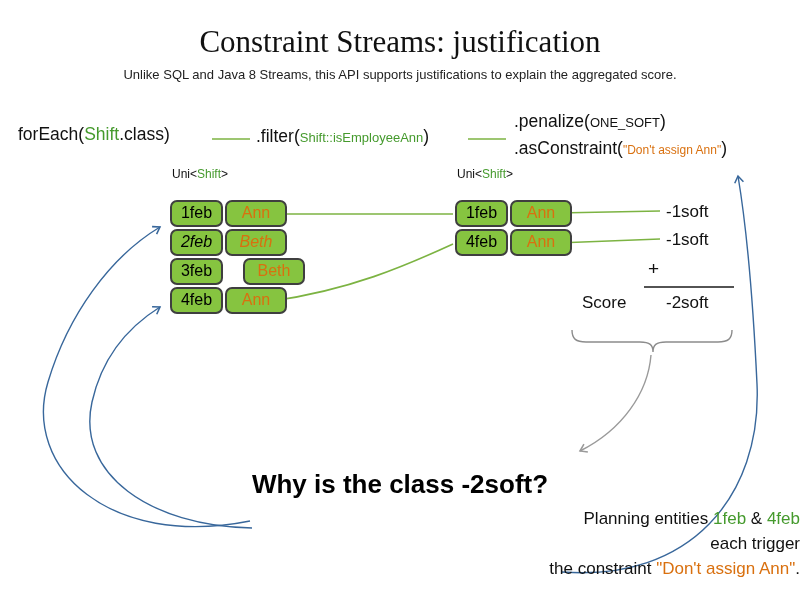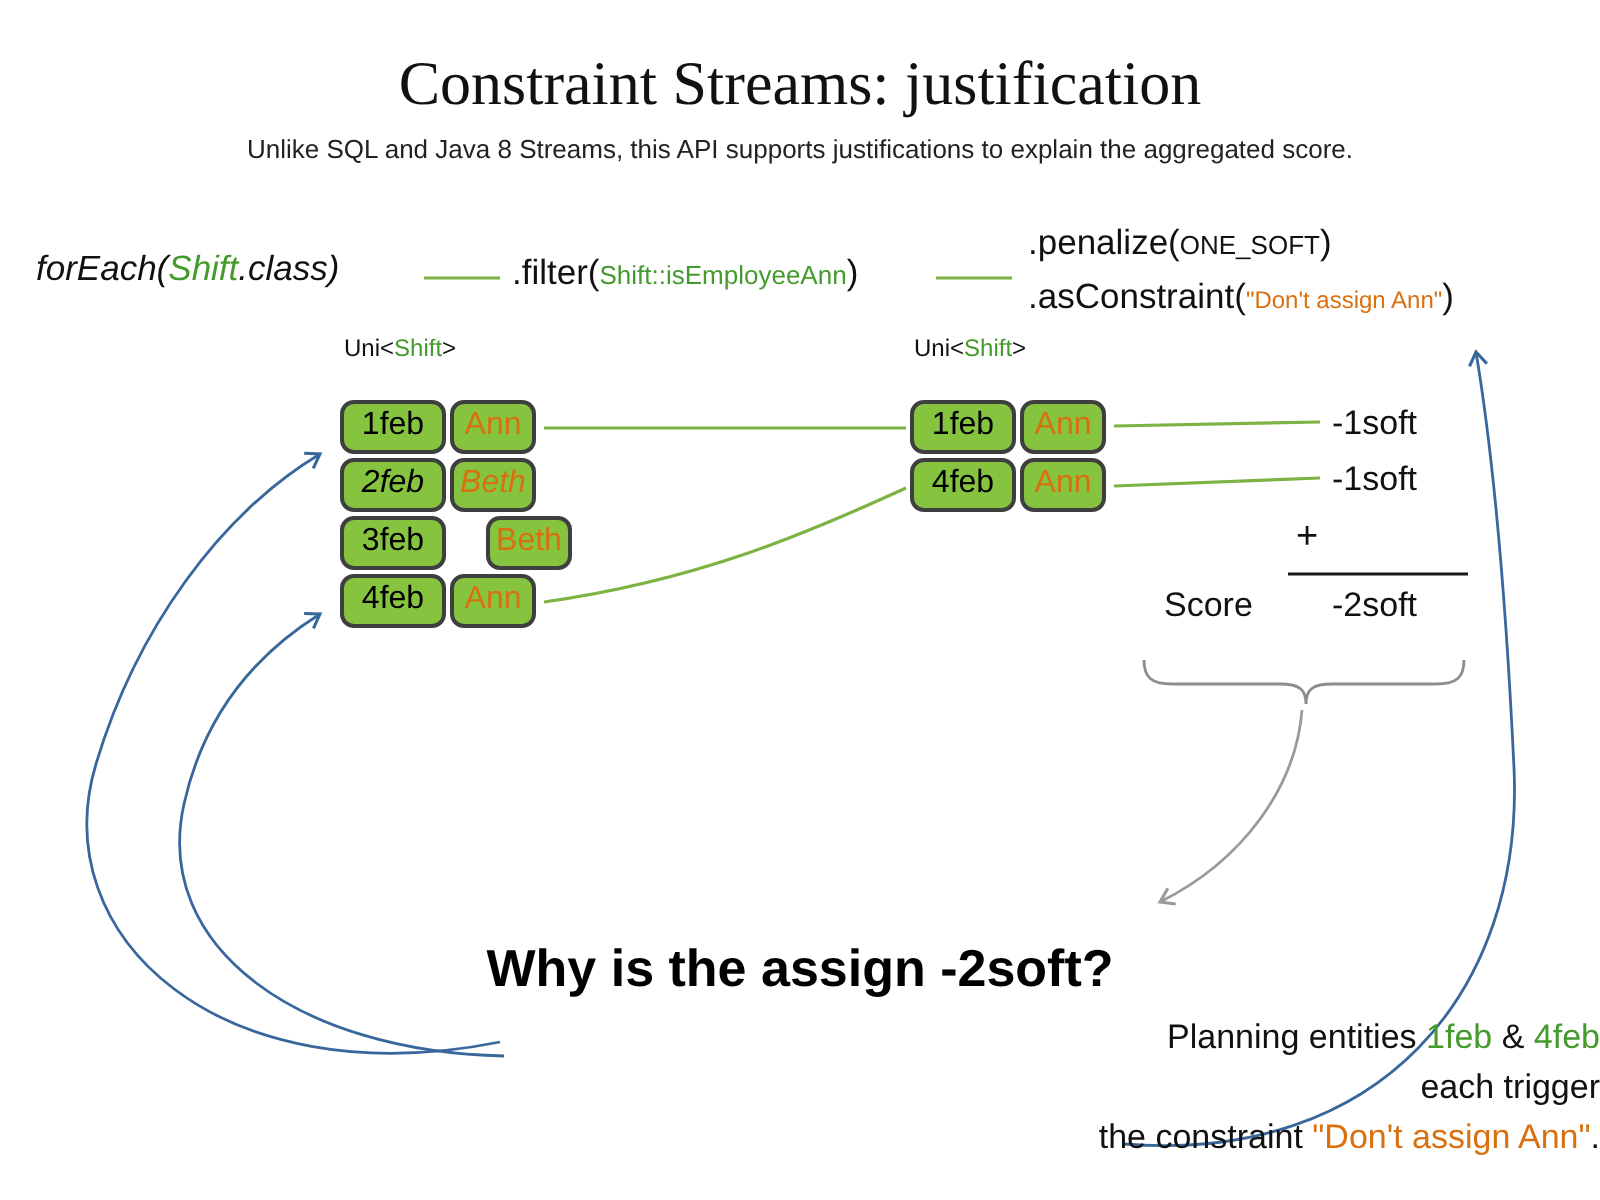--- a/index.html
+++ b/index.html
@@ -14,21 +14,21 @@
               font-size:13px; color:#222; }
   .code { font-size:17.5px; color:#111; }
   .code .small { font-size:13px; }
   .code .tiny { font-size:12px; }
   .green { color:#459a2d; }
   .orange { color:#d9700f; }
   .row { position:absolute; display:flex; gap:2px; }
   .cell { height:27px; line-height:22px; border:2px solid #3f3f3f; border-radius:7px;
           background:#86c440; text-align:center; font-size:16px; }
   .cell.date { width:53px; color:#000; }
-  .cell.name { width:43px; color:#d9700f;text-align:center; }
+  .cell.name { width:62px; color:#d9700f;text-align:center; }
   .uni { font-size:12px; color:#111; }
   .scoretext { font-size:17px; color:#111; }
   .plus { font-size:19px; color:#111; }
   .heading { position:absolute; top:469px; left:0; width:100%; text-align:center;
              font-size:26px; font-weight:bold; color:#000; }
   .expl { position:absolute; left:0; width:100%; text-align:right; font-size:17px; color:#111; }
 </style>
 </head>
 <body>
 
@@ -55,21 +55,21 @@
     <path d="M572,330 C572,339 576,342 586,342 L640,342 C650,342 653,345 653,352 C653,345 656,342 666,342 L718,342 C728,342 732,339 732,330" fill="none" stroke="#8c8c8c" stroke-width="1.4"></path>
     <path d="M651,355 C648,393 622,430 580,451" fill="none" stroke="#9a9a9a" stroke-width="1.4" marker-end="url(#arrGray)"></path>
     <path d="M250,521 C110,549 22,468 48,382 C68,315 110,257 160,227" fill="none" stroke="#38679b" stroke-width="1.4" marker-end="url(#arrBlue)"></path>
     <path d="M252,528 C150,526 76,474 92,402 C102,357 128,327 160,307" fill="none" stroke="#38679b" stroke-width="1.4" marker-end="url(#arrBlue)"></path>
     <path d="M562,572 C690,582 762,496 757,384 C753,300 747,230 738,176" fill="none" stroke="#38679b" stroke-width="1.4" marker-end="url(#arrBlue)"></path>
   </svg>
 
   <h1 class="title">Constraint Streams: justification</h1>
   <p class="subtitle">Unlike SQL and Java 8 Streams, this API supports justifications to explain the aggregated score.</p>
 
-  <div class="abs code" style="left:18px; top:124px;font-style:italic;">
+  <div class="abs code" style="left:18px; top:124px;">
     <span>forEach(</span><span class="green">Shift</span><span>.class)</span>
   </div>
 
   <div class="abs code" style="left:256px; top:126px;">
     <span>.filter(</span><span class="green small">Shift::isEmployeeAnn</span><span>)</span>
   </div>
 
   <div class="abs code" style="left:514px; top:111px;">
     <span>.penalize(</span><span class="small">ONE_SOFT</span><span>)</span>
   </div>
@@ -111,21 +111,21 @@
     <span class="cell date">4feb</span>
     <span class="cell name">Ann</span>
   </div>
 
   <div class="abs scoretext" style="left:666px; top:202px;">-1soft</div>
   <div class="abs scoretext" style="left:666px; top:230px;">-1soft</div>
   <div class="abs plus" style="left:648px; top:258px;">+</div>
   <div class="abs scoretext" style="left:582px; top:293px;">Score</div>
   <div class="abs scoretext" style="left:666px; top:293px;">-2soft</div>
 
-  <div class="heading">Why is the assign -2soft?</div>
+  <div class="heading">Why is the class -2soft?</div>
 
   <div class="expl" style="top:509px;">
     <span>Planning entities </span><span class="green">1feb</span><span> &amp; </span><span class="green">4feb</span>
   </div>
 
   <div class="expl" style="top:534px;">each trigger</div>
 
   <div class="expl" style="top:559px;">
     <span>the constraint </span><span class="orange">"Don't assign Ann"</span><span>.</span>
   </div>

